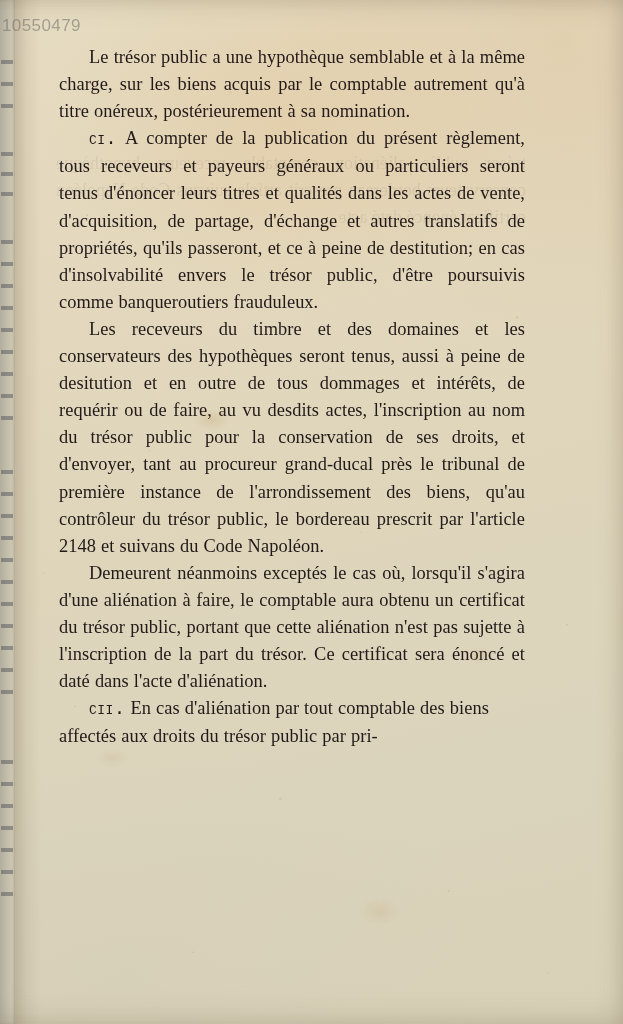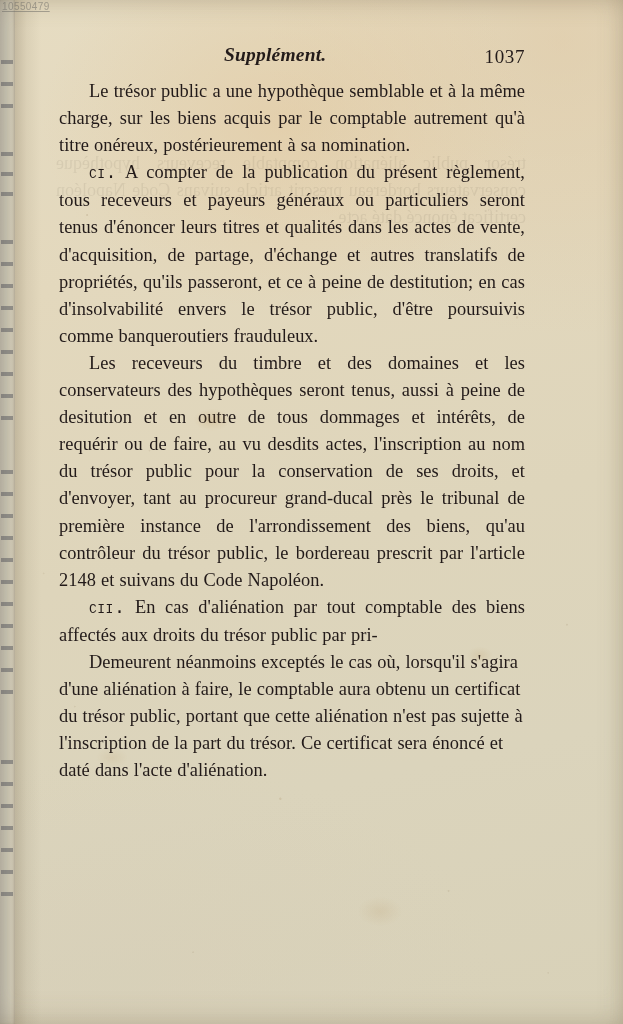--- a/index.html
+++ b/index.html
@@ -85,27 +85,26 @@
     top: 0;
     width: 26px;
     height: 1024px;
     pointer-events: none;
     background: linear-gradient(90deg, rgba(125,112,88,0.30) 0%, rgba(125,112,88,0.10) 45%, rgba(125,112,88,0) 100%);
   }
 
   .scan-watermark {
     position: absolute;
     left: 2px;
-    top: 1px;
+    top: 16px;
     font-family: "Liberation Sans", "DejaVu Sans", sans-serif;
-    font-size: 10px;
+    font-size: 17px;
     letter-spacing: 0.4px;
     color: rgba(112,110,104,0.55);
     white-space: nowrap;
-    text-decoration: underline;
   }
 
   .text-block {
     position: absolute;
     left: 59px;
     top: 44px;
     width: 466px;
     color: #20191a;
   }
 
@@ -219,43 +218,39 @@
     <div class="bleed-line" style="top:870px"></div>
     <div class="bleed-line" style="top:892px"></div>
   </div>
 
   <div class="gutter-shadow"></div>
 
   <div class="showthrough">trésor public aliénation comptable receveurs hypothèque conservateurs bordereau prescrit article suivans Code Napoléon certificat énoncé daté acte</div>
 
   <div class="text-block">
 
-    <div class="running-head">
-      <span class="head-title">Supplément.</span>
-      <span class="folio">1037</span>
-    </div>
 
     <p class="para">
       <span>Le trésor public a une hypothèque semblable et à la même charge, sur les biens acquis par le comptable autrement qu'à titre onéreux, postérieurement à sa nomination.</span>
     </p>
 
     <p class="para">
       <span class="artnum">ci.</span><span> A compter de la publication du présent règlement, tous receveurs et payeurs généraux ou particuliers seront tenus d'énoncer leurs titres et qualités dans les actes de vente, d'acquisition, de partage, d'échange et autres translatifs de propriétés, qu'ils passeront, et ce à peine de destitution; en cas d'insolvabilité envers le trésor public, d'être poursuivis comme banqueroutiers frauduleux.</span>
     </p>
 
     <p class="para">
       <span>Les receveurs du timbre et des domaines et les conservateurs des hypothèques seront tenus, aussi à peine de desitution et en outre de tous dommages et intérêts, de requérir ou de faire, au vu desdits actes, l'inscription au nom du trésor public pour la conservation de ses droits, et d'envoyer, tant au procureur grand-ducal près le tribunal de première instance de l'arrondissement des biens, qu'au contrôleur du trésor public, le bordereau prescrit par l'article 2148 et suivans du Code Napoléon.</span>
     </p>
 
     <p class="para">
+      <span>Demeurent néanmoins exceptés le cas où, lorsqu'il s'agira d'une aliénation à faire, le comptable aura obtenu un certificat du trésor public, portant que cette aliénation n'est pas sujette à l'inscription de la part du trésor. Ce certificat sera énoncé et daté dans l'acte d'aliénation.</span>
+    </p>
+
+    <p class="para">
       <span class="artnum">cii.</span><span> En cas d'aliénation par tout comptable des biens affectés aux droits du trésor public par pri-</span>
-    </p>
-
-    <p class="para">
-      <span>Demeurent néanmoins exceptés le cas où, lorsqu'il s'agira d'une aliénation à faire, le comptable aura obtenu un certificat du trésor public, portant que cette aliénation n'est pas sujette à l'inscription de la part du trésor. Ce certificat sera énoncé et daté dans l'acte d'aliénation.</span>
     </p>
 
   </div>
 
   <div class="paper-grain"></div>
   <div class="foxing"></div>
   <div class="vignette"></div>
 
   <div class="scan-watermark">10550479</div>
 

